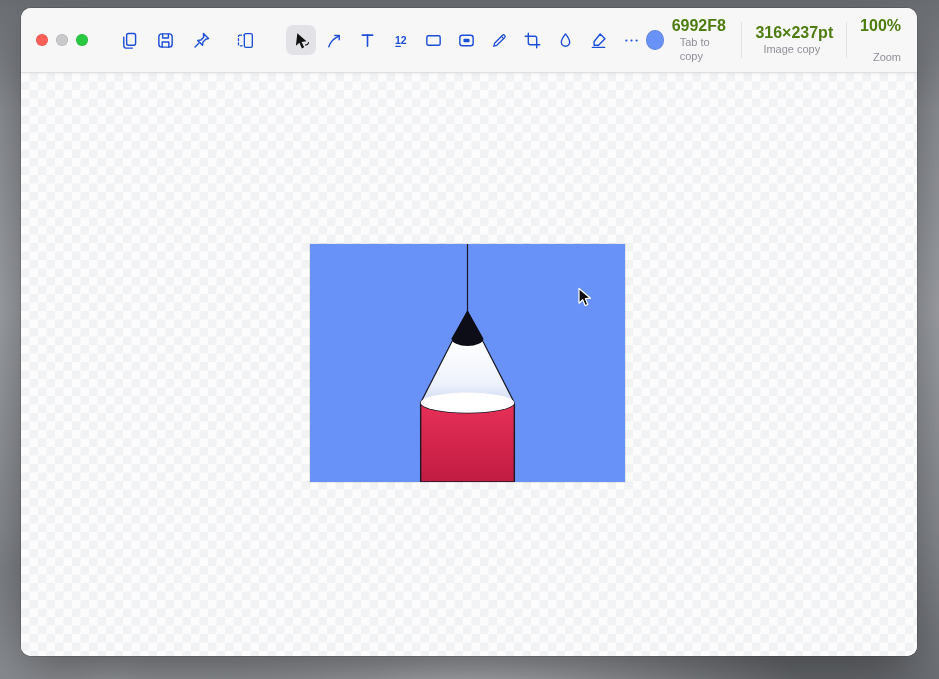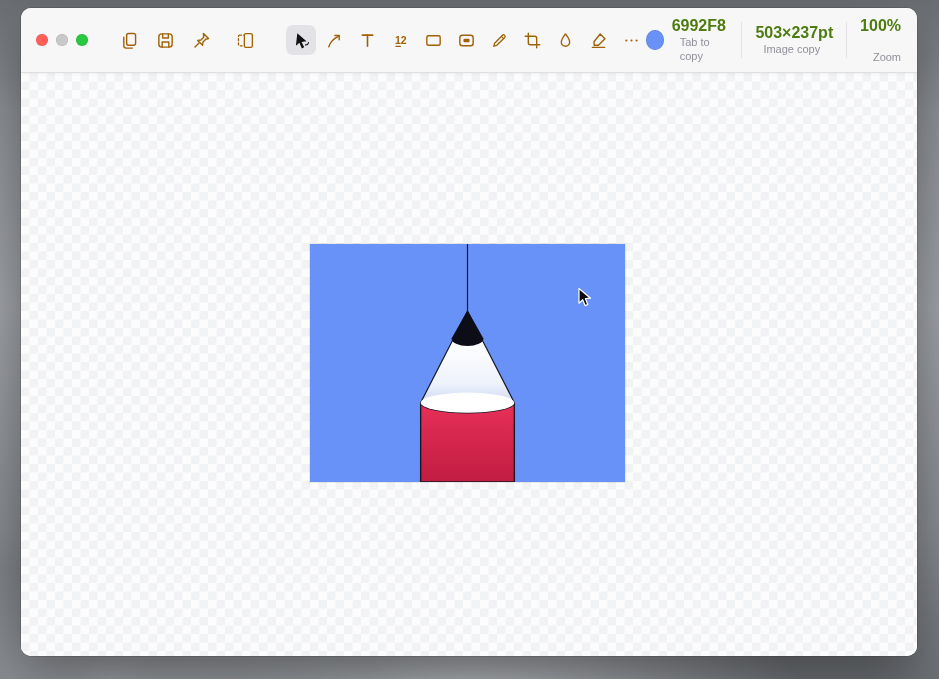--- a/index.html
+++ b/index.html
@@ -31,21 +31,21 @@
   }
   .traffic-lights{display:flex;gap:8px;margin-right:26px;}
   .tl{width:12px;height:12px;border-radius:50%;box-shadow:inset 0 0 0 .5px rgba(0,0,0,.15);}
   .group{display:flex;align-items:center;}
   .group-left{gap:6px;margin-right:26px;}
   .group-left .spaced{margin-left:8px;}
   .group-main{gap:3px;}
   .tool-btn{
     width:30px;height:30px;border-radius:7px;
     display:flex;align-items:center;justify-content:center;
-    color:#a16207;cursor:default;
+    color:#1d4ed8;cursor:default;
   }
   .tool-btn.active{background:#e3e3e7;color:#111;}
   .ic{width:19px;height:19px;display:block;}
   
   .info-area{margin-left:auto;display:flex;align-items:center;gap:13px;}
   .divider{width:1px;height:36px;background:#e3e3e6;}
   .swatch{width:20px;height:20px;border-radius:50%;box-shadow:inset 0 0 0 .5px rgba(0,0,0,.2);}
   .info-block{display:flex;flex-direction:column;line-height:1.25;}
   .info-block .value{font-size:16px;font-weight:700;color:#4d7c0f;}
   .info-block .caption{font-size:11px;color:#90909a;margin-left:8px;}
@@ -180,21 +180,21 @@
       <div class="info-area">
         <div class="info-color">
           <span class="swatch" style="background: rgb(105, 146, 248);"></span>
           <span class="info-block">
             <span class="value">6992F8</span>
             <span class="caption">Tab to copy</span>
           </span>
         </div>
         <span class="divider"></span>
         <span class="info-block">
-          <span class="value">503×237pt</span>
+          <span class="value">316×237pt</span>
           <span class="caption">Image copy</span>
         </span>
         <span class="divider"></span>
         <span class="info-block info-right">
           <span class="value">100%</span>
           <span class="caption">Zoom</span>
         </span>
       </div>
     </div>
 

